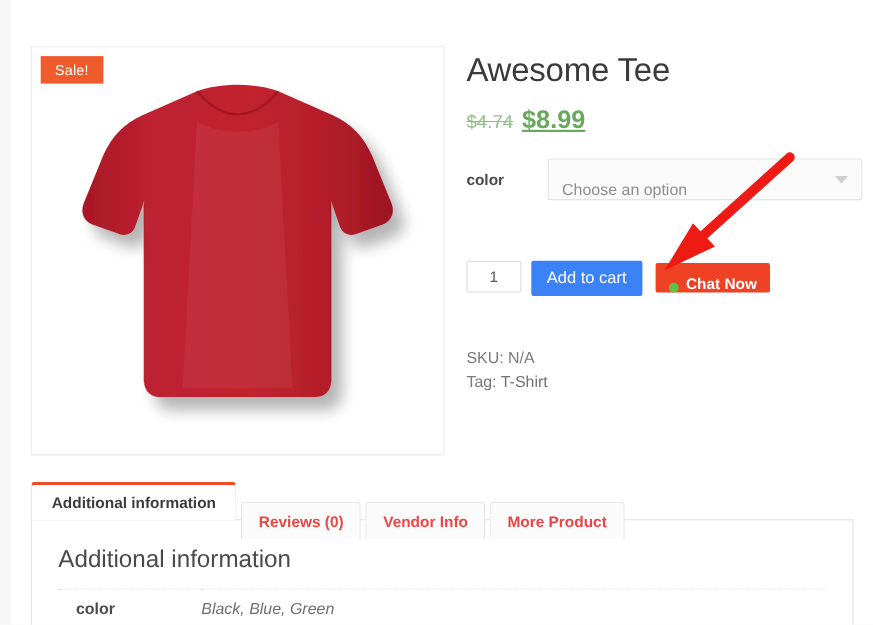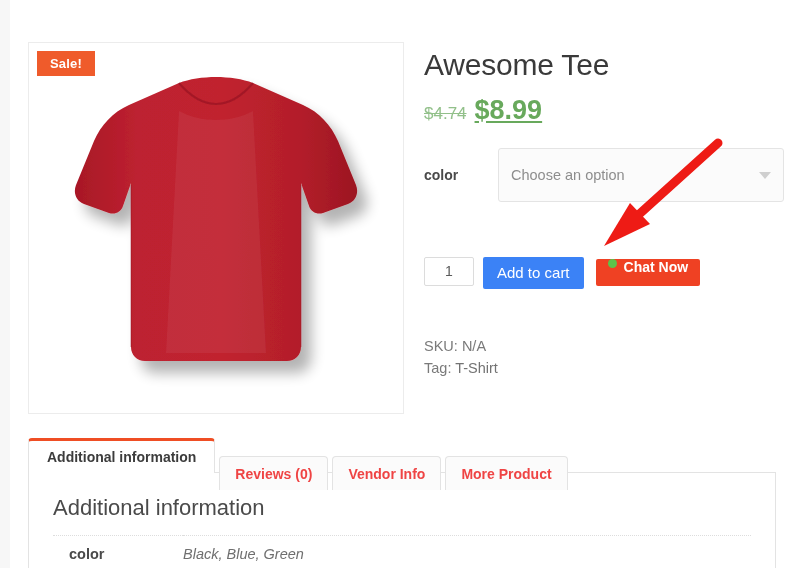--- a/index.html
+++ b/index.html
@@ -68,21 +68,21 @@
     border: 1px solid #ececec;
     overflow: hidden;
   }
 
   .sale-badge {
     position: absolute;
     left: 8px;
     top: 8px;
     background: #ef5b2b;
     color: #ffffff;
-    font-weight: bold;
+    font-weight: normal;
     font-size: 13px;
     padding: 5px 13px;
     z-index: 5;
     letter-spacing: .2px;
   }
 
   .shirt-wrap {
     position: absolute;
     left: 0; top: 0;
     width: 100%; height: 100%;
@@ -115,46 +115,46 @@
     gap: 8px;
   }
   .price-old {
     color: #92c08a;
     font-size: 17px;
     text-decoration: line-through;
     font-weight: normal;
   }
   .price-new {
     color: #68a95c;
-    font-size: 27px;
+    font-size: 23px;
     font-weight: bold;
     text-decoration: underline;
   }
 
   
   .variation {
     margin-top: 22px;
     display: flex;
     align-items: center;
   }
   .variation-label {
     width: 74px;
     font-weight: bold;
     color: #4a4a4a;
     font-size: 14px;
   }
   .select-box {
     position: relative;
     width: 286px;
-    height: 54px;
+    height: 38px;
     background: #fbfbfb;
     border: 1px solid #e4e4e4;
     border-radius: 3px;
     display: flex;
-    align-items: center;
+    align-items: flex-end;
     padding: 0 12px;
     color: #8d8d8d;
     font-size: 14.5px;
     cursor: pointer;
   }
   .select-caret {
     position: absolute;
     right: 12px;
     top: 50%;
     margin-top: -3px;
@@ -201,21 +201,21 @@
     background: #ef4123;
     color: #ffffff;
     border: none;
     font-size: 14px;
     font-weight: bold;
     font-family: "Liberation Sans", sans-serif;
     padding: 0 12px;
     height: 27px;
     align-self: center;
     display: flex;
-    align-items: flex-start;
+    align-items: flex-end;
     gap: 7px;
     cursor: pointer;
     border-radius: 2px;
   }
   .chat-dot {
     width: 9px; height: 9px;
     border-radius: 50%;
     background: #5cc24a;
     display: inline-block;
   }

